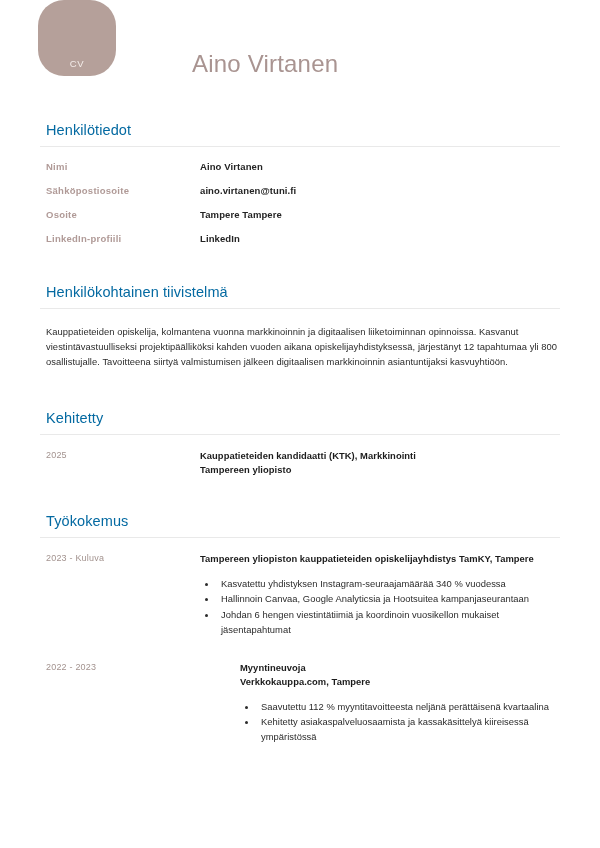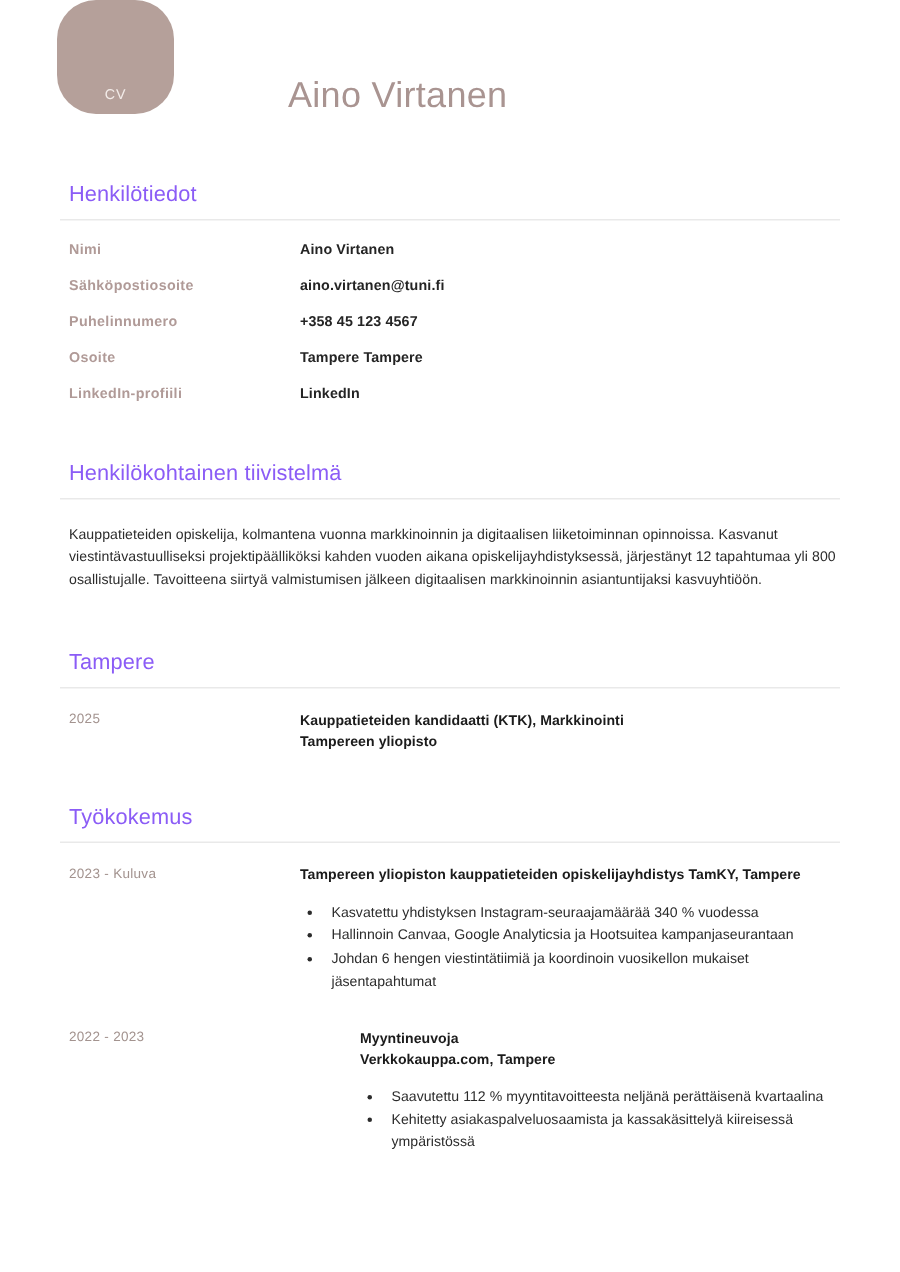--- a/index.html
+++ b/index.html
@@ -63,21 +63,21 @@
   }
 
   
   .section {
     padding: 0 40px;
     box-sizing: border-box;
   }
   .section-title {
     font-size: 14.5px;
     font-weight: 400;
-    color: #8b5cf6;
+    color: #0369a1;
     margin: 0;
     padding: 0 0 8px 6px;
     letter-spacing: 0.1px;
   }
   .section-rule {
     height: 1px;
     background: #e9e9e9;
     margin: 0 0 0 0;
     width: 520px;
   }
@@ -186,24 +186,20 @@
       <div class="info-row">
         <div class="info-label">Nimi</div>
         <div class="info-value">Aino Virtanen</div>
       </div>
 
       <div class="info-row">
         <div class="info-label">Sähköpostiosoite</div>
         <div class="info-value">aino.virtanen@tuni.fi</div>
       </div>
 
-      <div class="info-row">
-        <div class="info-label">Puhelinnumero</div>
-        <div class="info-value">+358 45 123 4567</div>
-      </div>
 
       <div class="info-row">
         <div class="info-label">Osoite</div>
         <div class="info-value">Tampere Tampere</div>
       </div>
 
       <div class="info-row">
         <div class="info-label">LinkedIn-profiili</div>
         <div class="info-value">LinkedIn</div>
       </div>
@@ -211,21 +207,21 @@
     </div>
   </div>
 
   <div class="section sec-summary">
     <h2 class="section-title">Henkilökohtainen tiivistelmä</h2>
     <div class="section-rule"></div>
     <p class="summary-body">Kauppatieteiden opiskelija, kolmantena vuonna markkinoinnin ja digitaalisen liiketoiminnan opinnoissa. Kasvanut viestintävastuulliseksi projektipäälliköksi kahden vuoden aikana opiskelijayhdistyksessä, järjestänyt 12 tapahtumaa yli 800 osallistujalle. Tavoitteena siirtyä valmistumisen jälkeen digitaalisen markkinoinnin asiantuntijaksi kasvuyhtiöön.</p>
   </div>
 
   <div class="section sec-edu">
-    <h2 class="section-title">Tampere</h2>
+    <h2 class="section-title">Kehitetty</h2>
     <div class="section-rule"></div>
 
     <div class="entry">
       <div class="entry-date">2025</div>
       <div class="entry-body">
         <div class="entry-line">Kauppatieteiden kandidaatti (KTK), Markkinointi</div>
         <div class="entry-line">Tampereen yliopisto</div>
       </div>
     </div>
   </div>

